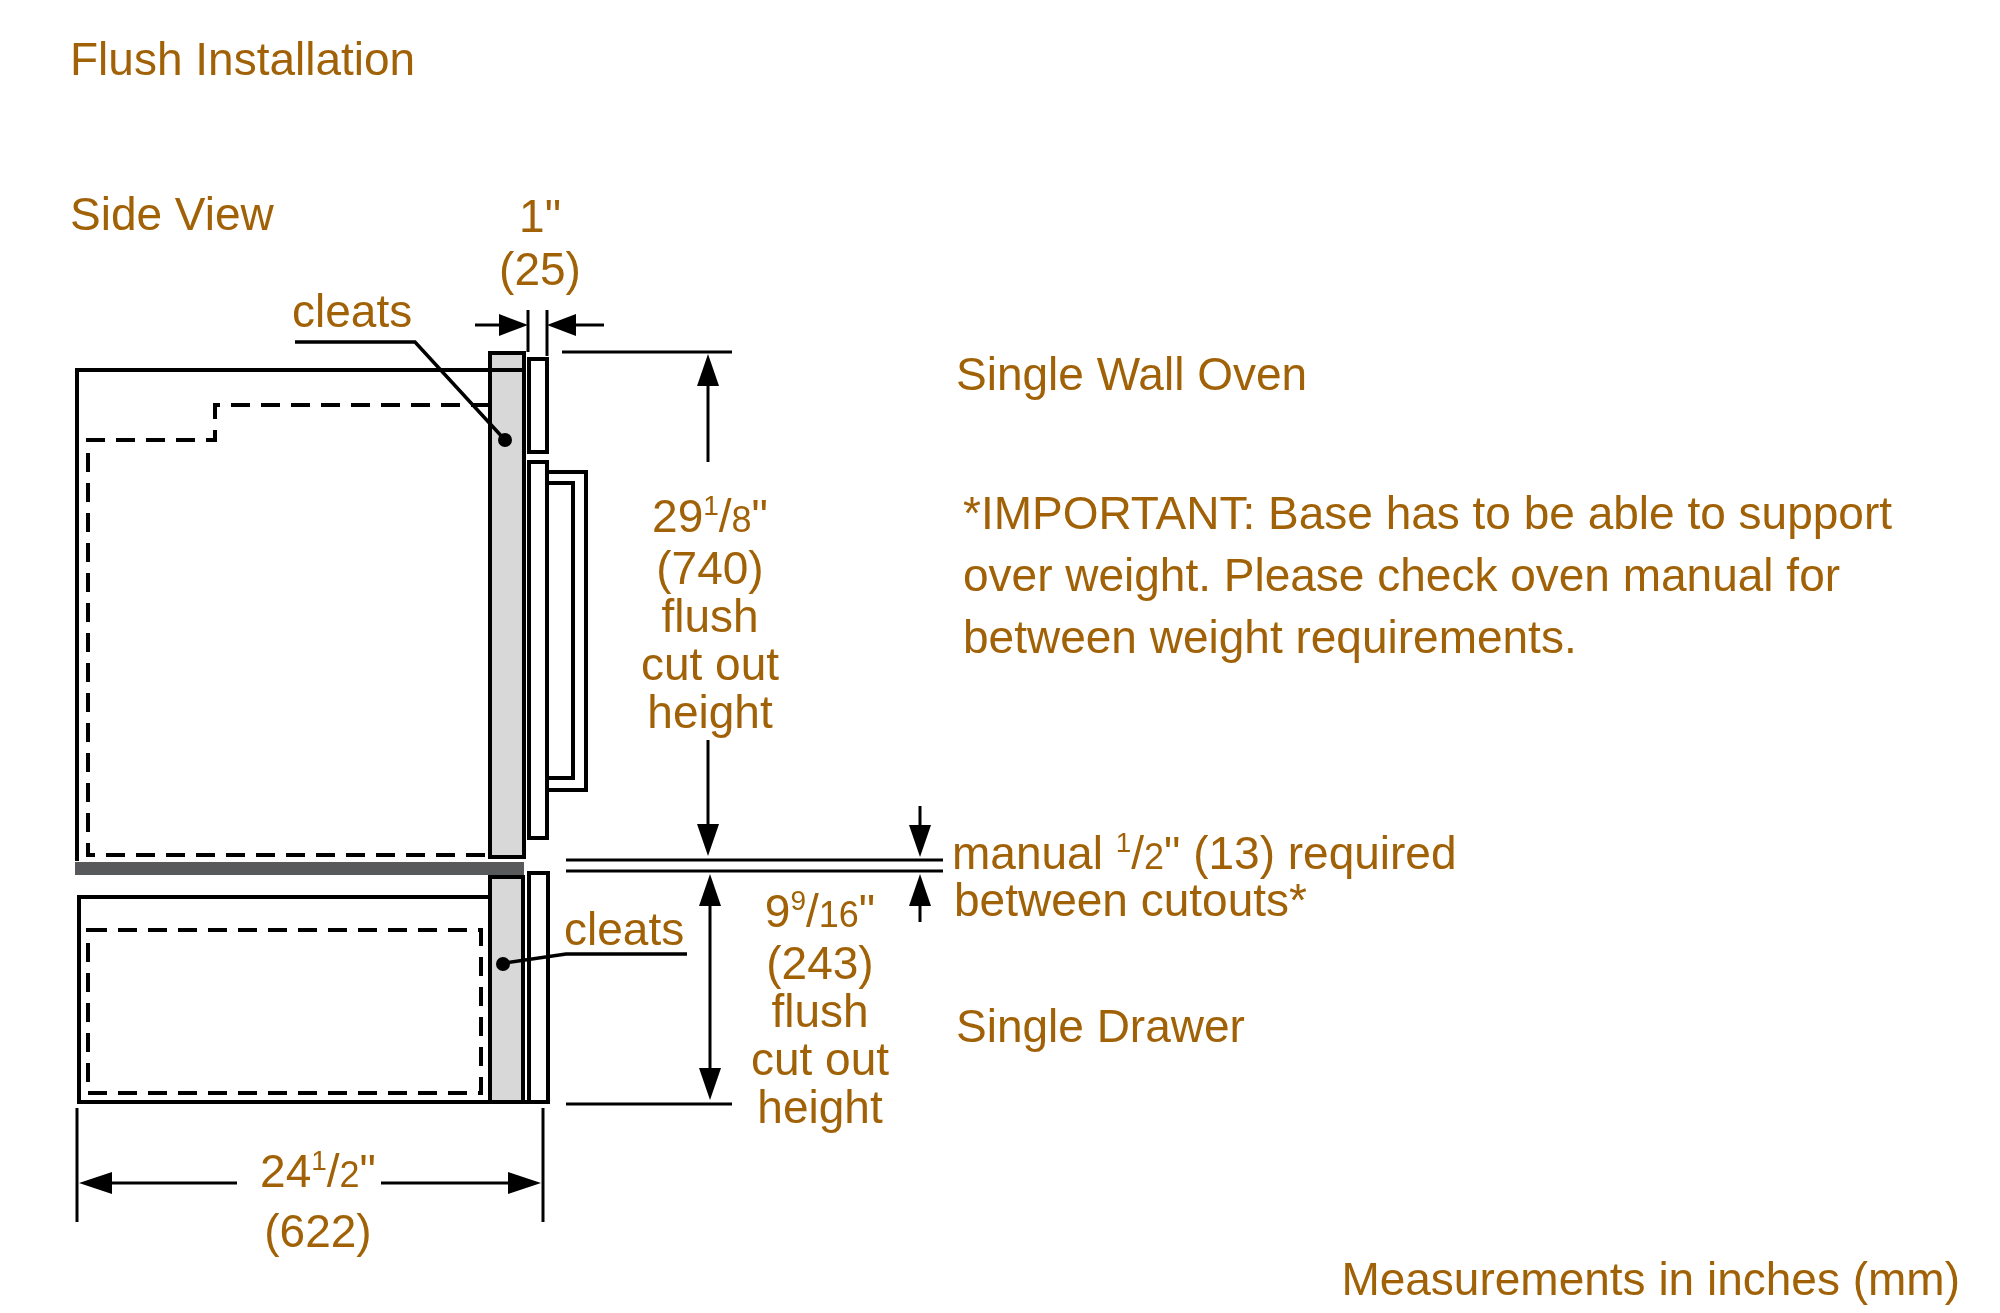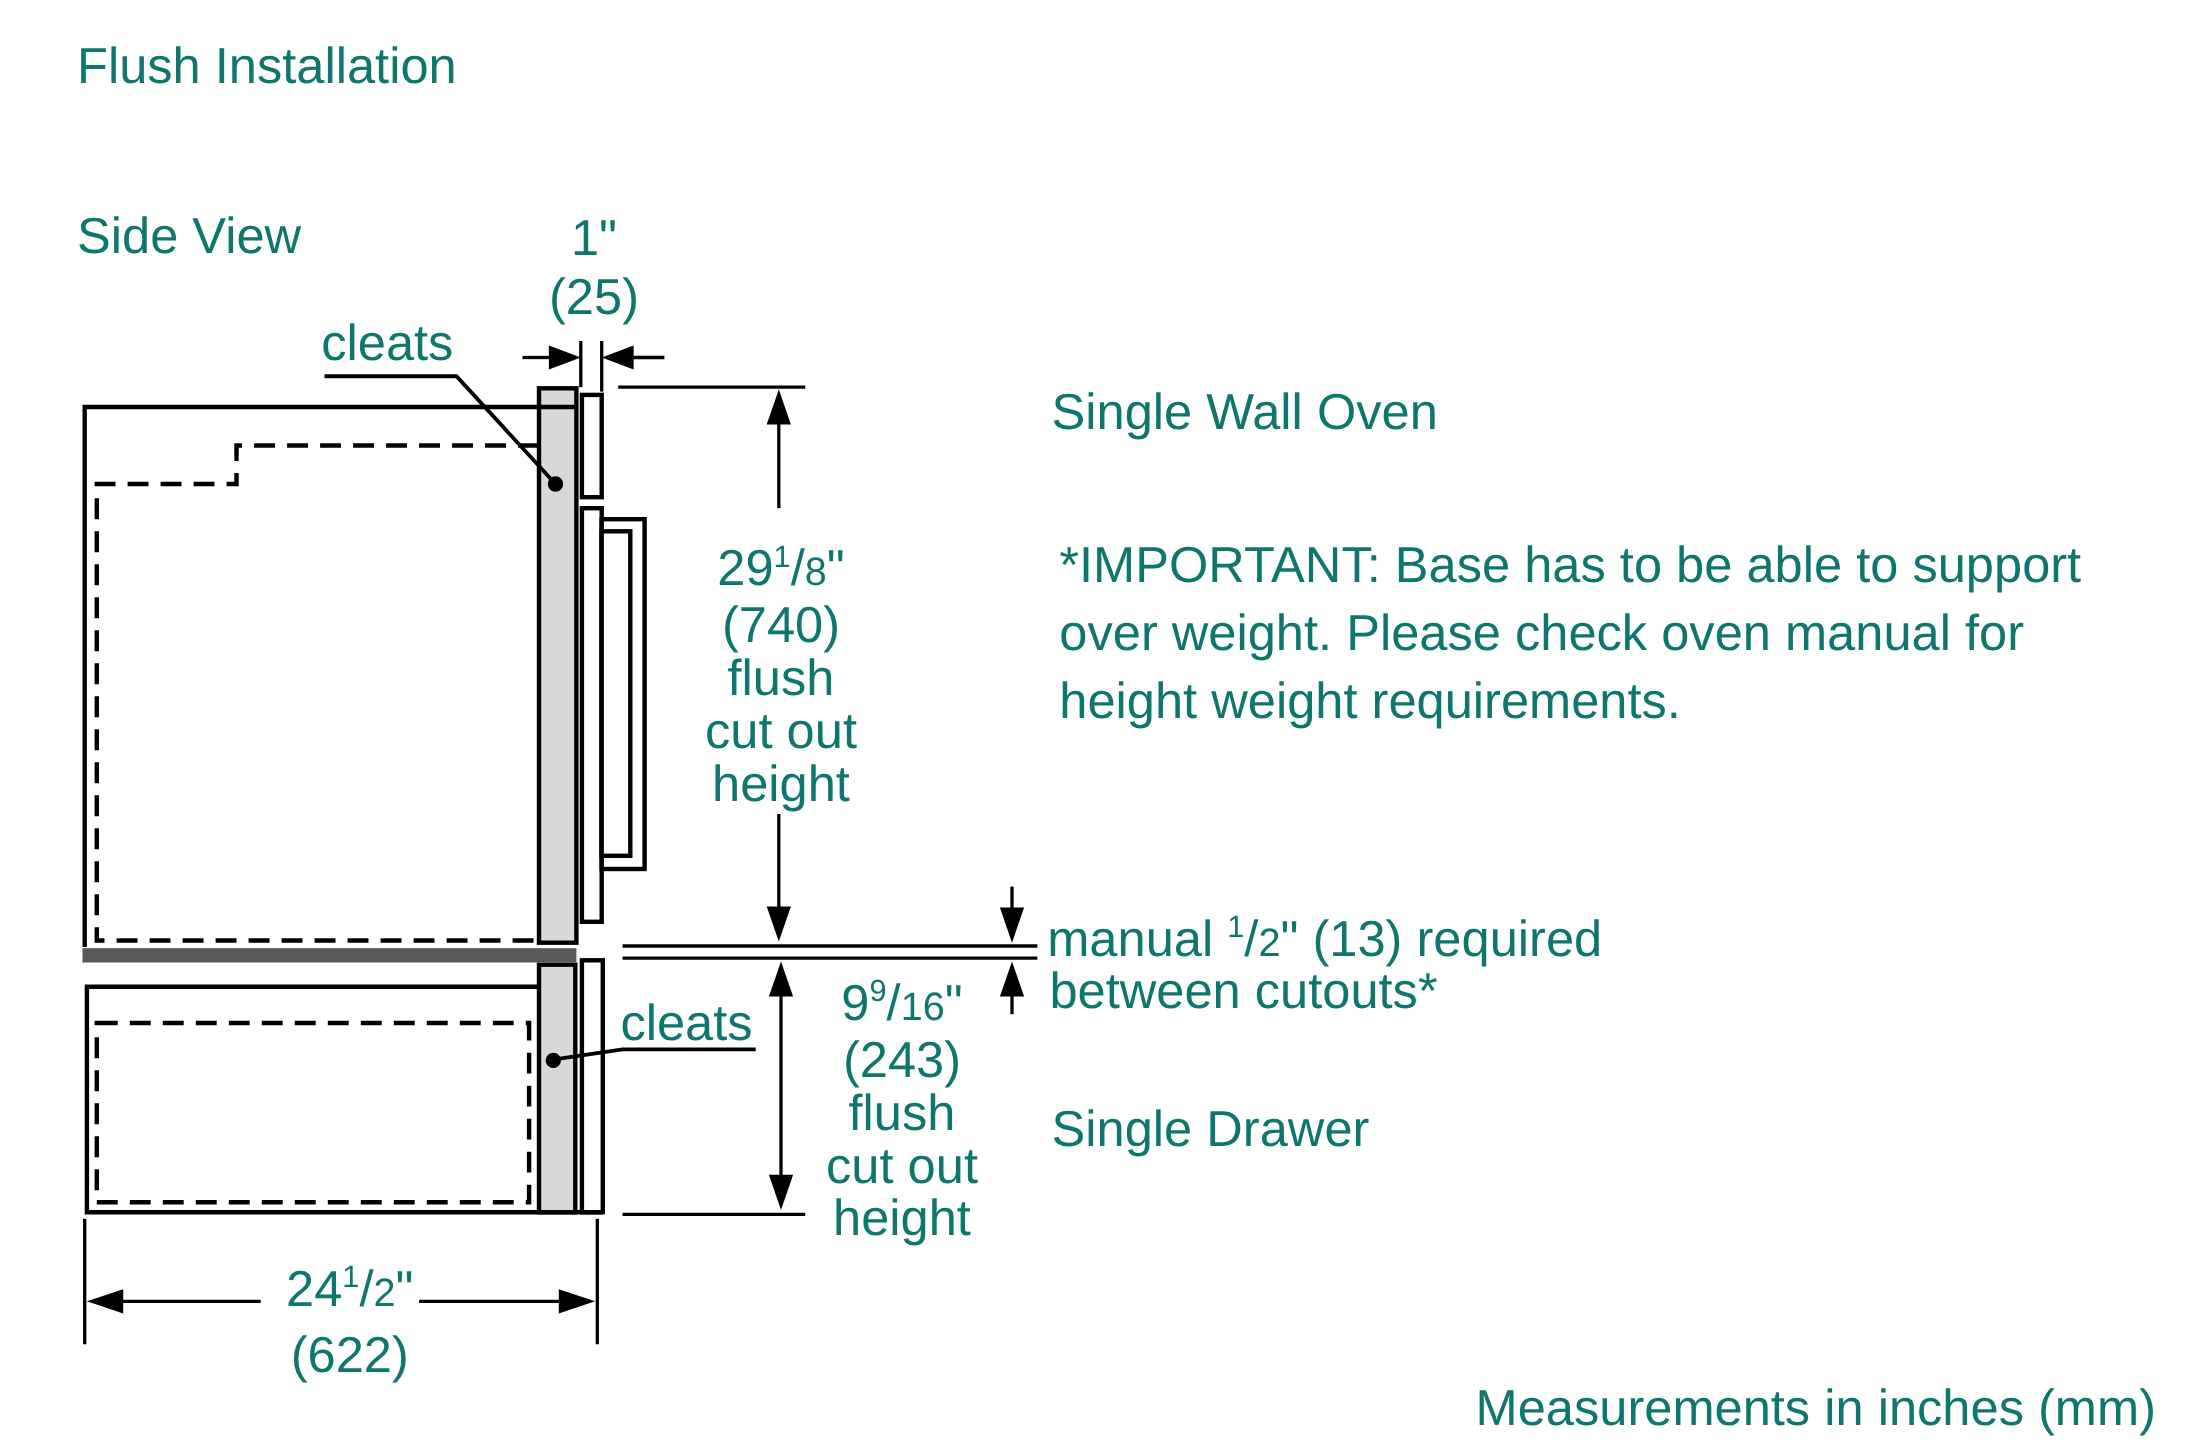--- a/index.html
+++ b/index.html
@@ -10,21 +10,21 @@
     font-family:"Liberation Sans","DejaVu Sans",sans-serif;
     color:#000;
     overflow:hidden;
   }
   .canvas svg{position:absolute;left:0;top:0;}
   .txt{
     position:absolute;
     font-size:46px;
     line-height:54px;
     white-space:nowrap;
-    color:#0f766e;
+    color:#a16207;
   }
   .center{text-align:center;}
   .sup{font-size:28px;vertical-align:17px;}
   .den{font-size:36px;}
   .title{line-height:50px;}
   .dimblock{line-height:48px;}
   .lh62{line-height:62px;}
   .lh53{line-height:53px;}
   .lh57{line-height:57px;}
 </style>
@@ -111,21 +111,21 @@
     <div><span>29</span><span class="sup">1</span><span>/</span><span class="den">8</span><span>"</span></div>
     <div>(740)</div>
     <div>flush</div>
     <div>cut out</div>
     <div>height</div>
   </div>
 
   <div class="txt lh62" style="left:931px;top:482px;margin-left:32px;">
     <div>*IMPORTANT: Base has to be able to support</div>
     <div>over weight. Please check oven manual for</div>
-    <div>height weight requirements.</div>
+    <div>between weight requirements.</div>
   </div>
 
   <div class="txt" style="left:952px;top:816px;">
     <span>manual </span><span class="sup">1</span><span>/</span><span class="den">2</span><span>" (13) required</span>
   </div>
   <div class="txt" style="left:954px;top:873px;">between cutouts*</div>
 
   <div class="txt center dimblock" style="left:698px;top:877px;width:244px;">
     <div><span>9</span><span class="sup">9</span><span>/</span><span class="den">16</span><span>"</span></div>
     <div>(243)</div>

